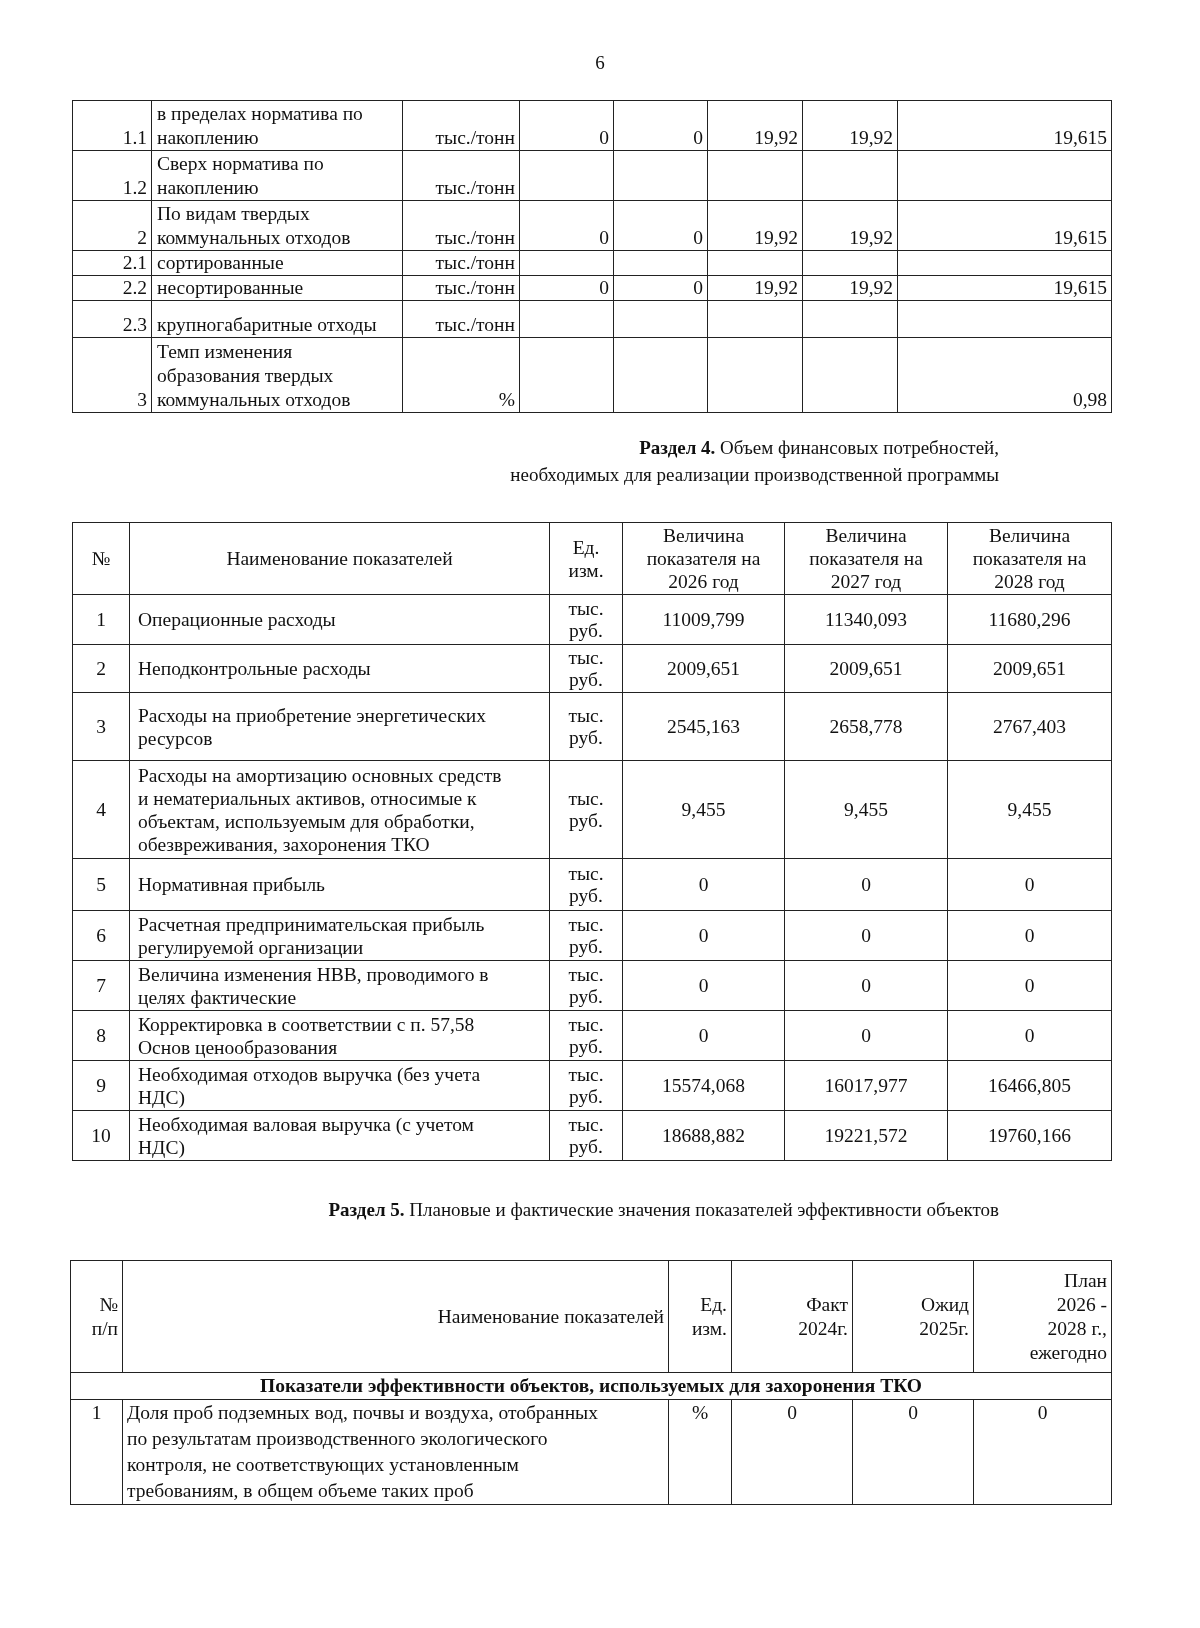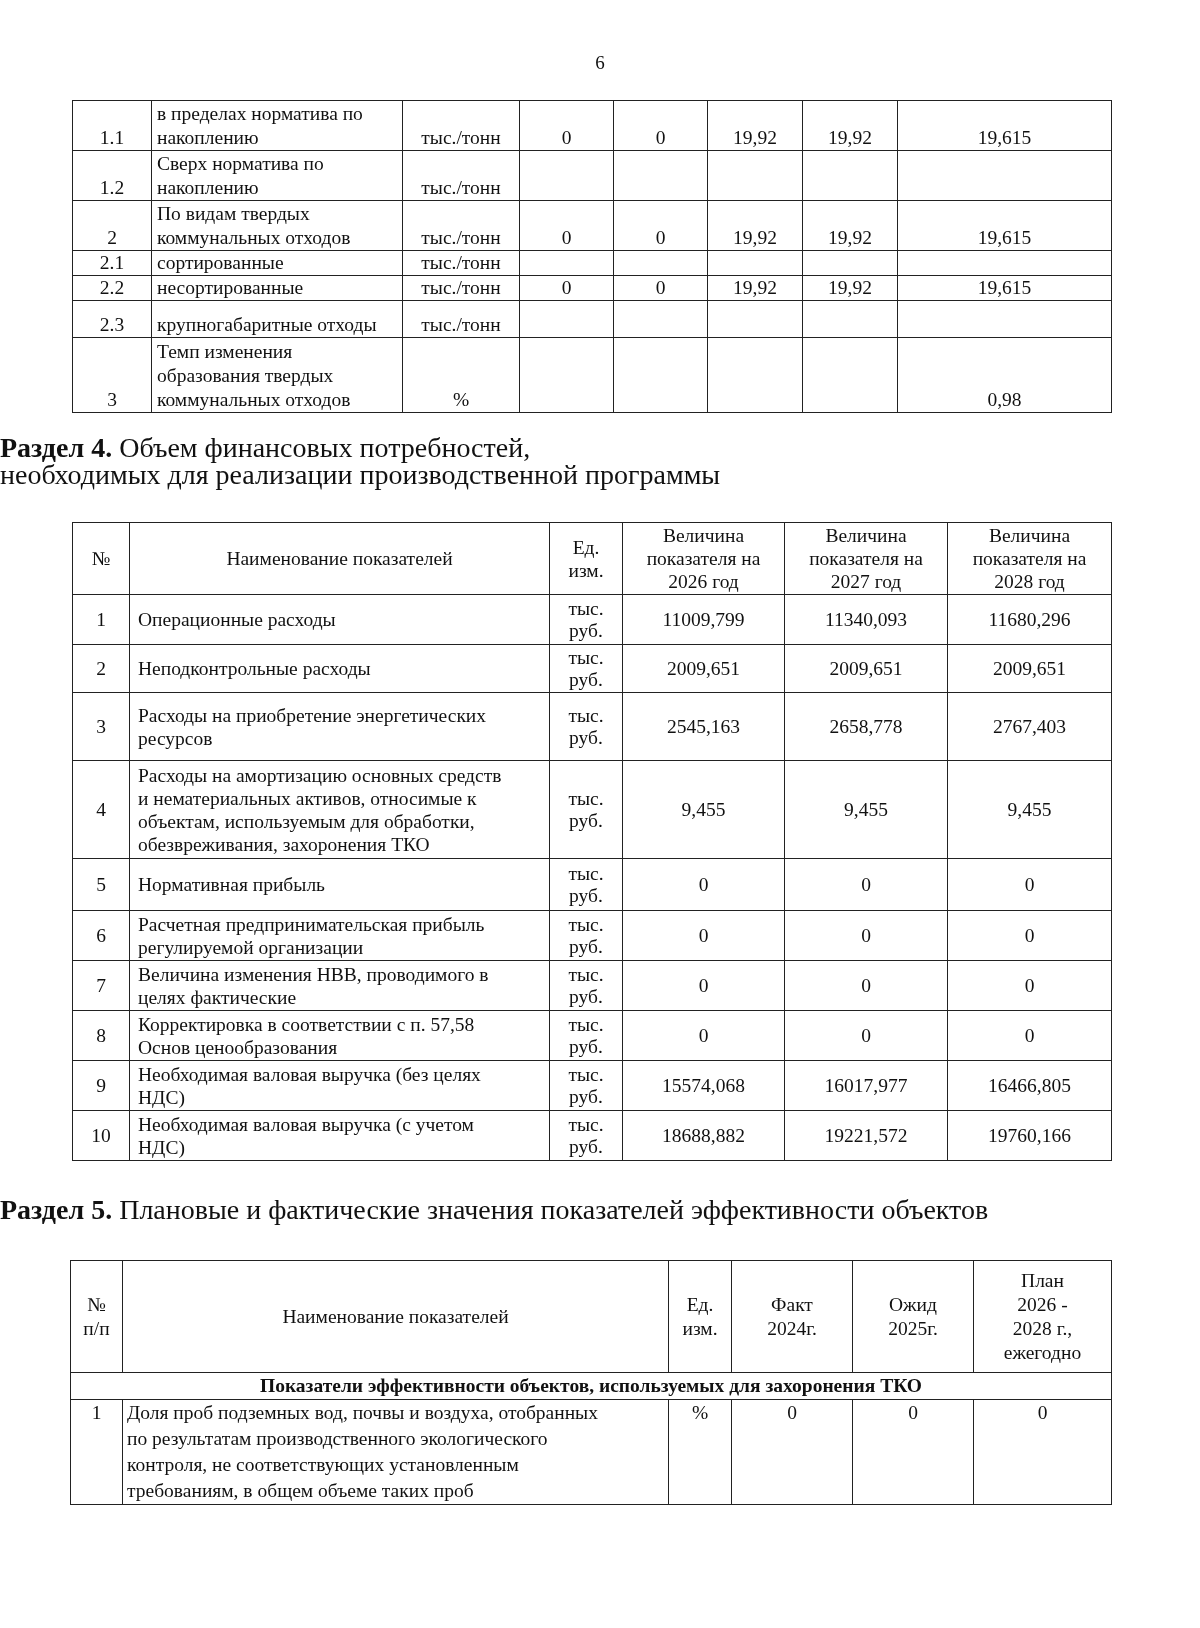--- a/index.html
+++ b/index.html
@@ -11,40 +11,40 @@
   .page-number {
     position: absolute; top: 52px; left: 0; width: 1200px; text-align: center;
     font-size: 19px;
   }
   table { border-collapse: collapse; position: absolute; table-layout: fixed; }
   td, th { border: 1.6px solid #222; padding: 0 4px; font-weight: normal; }
 
   
   #t1 { top: 100px; left: 72px; width: 1039px; font-size: 19.5px; }
   #t1 td { vertical-align: bottom; line-height: 24px; }
-  #t1 td.c { text-align: center; }
+  #t1 td.c { text-align: right; }
   #t1 td.txt { padding-left: 5px; }
 
   .section-title {
-    position: absolute; left: 0; width: 999px; text-align: left;
-    font-size: 28px; line-height: 27px;
+    position: absolute; left: 0; width: 999px; text-align: right;
+    font-size: 19px; line-height: 27px;
   }
   .section-title b { font-weight: bold; }
 
   
   #t2 { top: 522px; left: 72px; width: 1039px; font-size: 19.5px; }
   #t2 td, #t2 th { vertical-align: middle; line-height: 23px; }
   #t2 th { text-align: center; }
   #t2 td.c { text-align: center; }
   #t2 td.unit { text-align: center; line-height: 22px; }
   #t2 td.txt { padding-left: 8px; }
 
   
   #t3 { top: 1260px; left: 70px; width: 1041px; font-size: 19.5px; }
-  #t3 th { text-align: center; vertical-align: middle; line-height: 24px; }
+  #t3 th { text-align: right; vertical-align: middle; line-height: 24px; }
   #t3 td { vertical-align: top; line-height: 26px; }
   #t3 td.c { text-align: center; }
   #t3 td.group { text-align: center; font-weight: bold; line-height: 26px; }
   #t3 td.txt { }
 </style>
 </head>
 <body>
 
 <div class="page-number">6</div>
 
@@ -217,21 +217,21 @@
     <tr style="height:50px">
       <td class="c">8</td>
       <td class="txt"><span>Корректировка в соответствии с п. 57,58</span><br><span>Основ ценообразования</span></td>
       <td class="unit"><span>тыс.</span><br><span>руб.</span></td>
       <td class="c">0</td>
       <td class="c">0</td>
       <td class="c">0</td>
     </tr>
     <tr style="height:50px">
       <td class="c">9</td>
-      <td class="txt"><span>Необходимая валовая выручка (без целях</span><br><span>НДС)</span></td>
+      <td class="txt"><span>Необходимая отходов выручка (без учета</span><br><span>НДС)</span></td>
       <td class="unit"><span>тыс.</span><br><span>руб.</span></td>
       <td class="c">15574,068</td>
       <td class="c">16017,977</td>
       <td class="c">16466,805</td>
     </tr>
     <tr style="height:50px">
       <td class="c">10</td>
       <td class="txt"><span>Необходимая валовая выручка (с учетом</span><br><span>НДС)</span></td>
       <td class="unit"><span>тыс.</span><br><span>руб.</span></td>
       <td class="c">18688,882</td>

